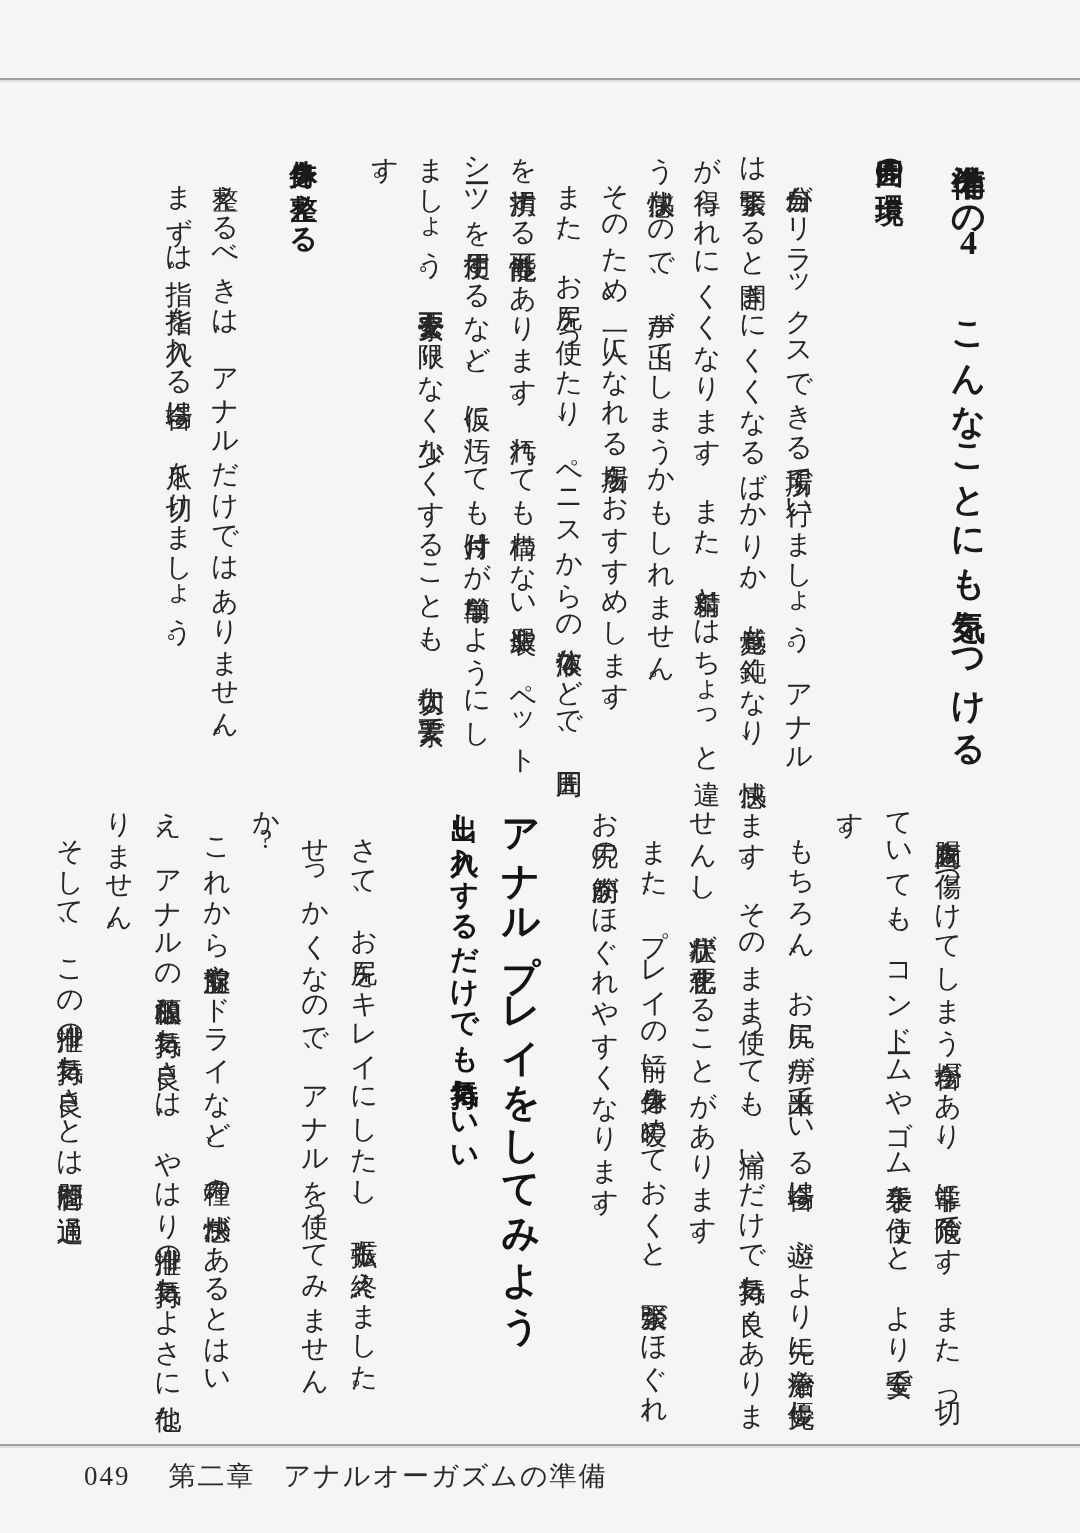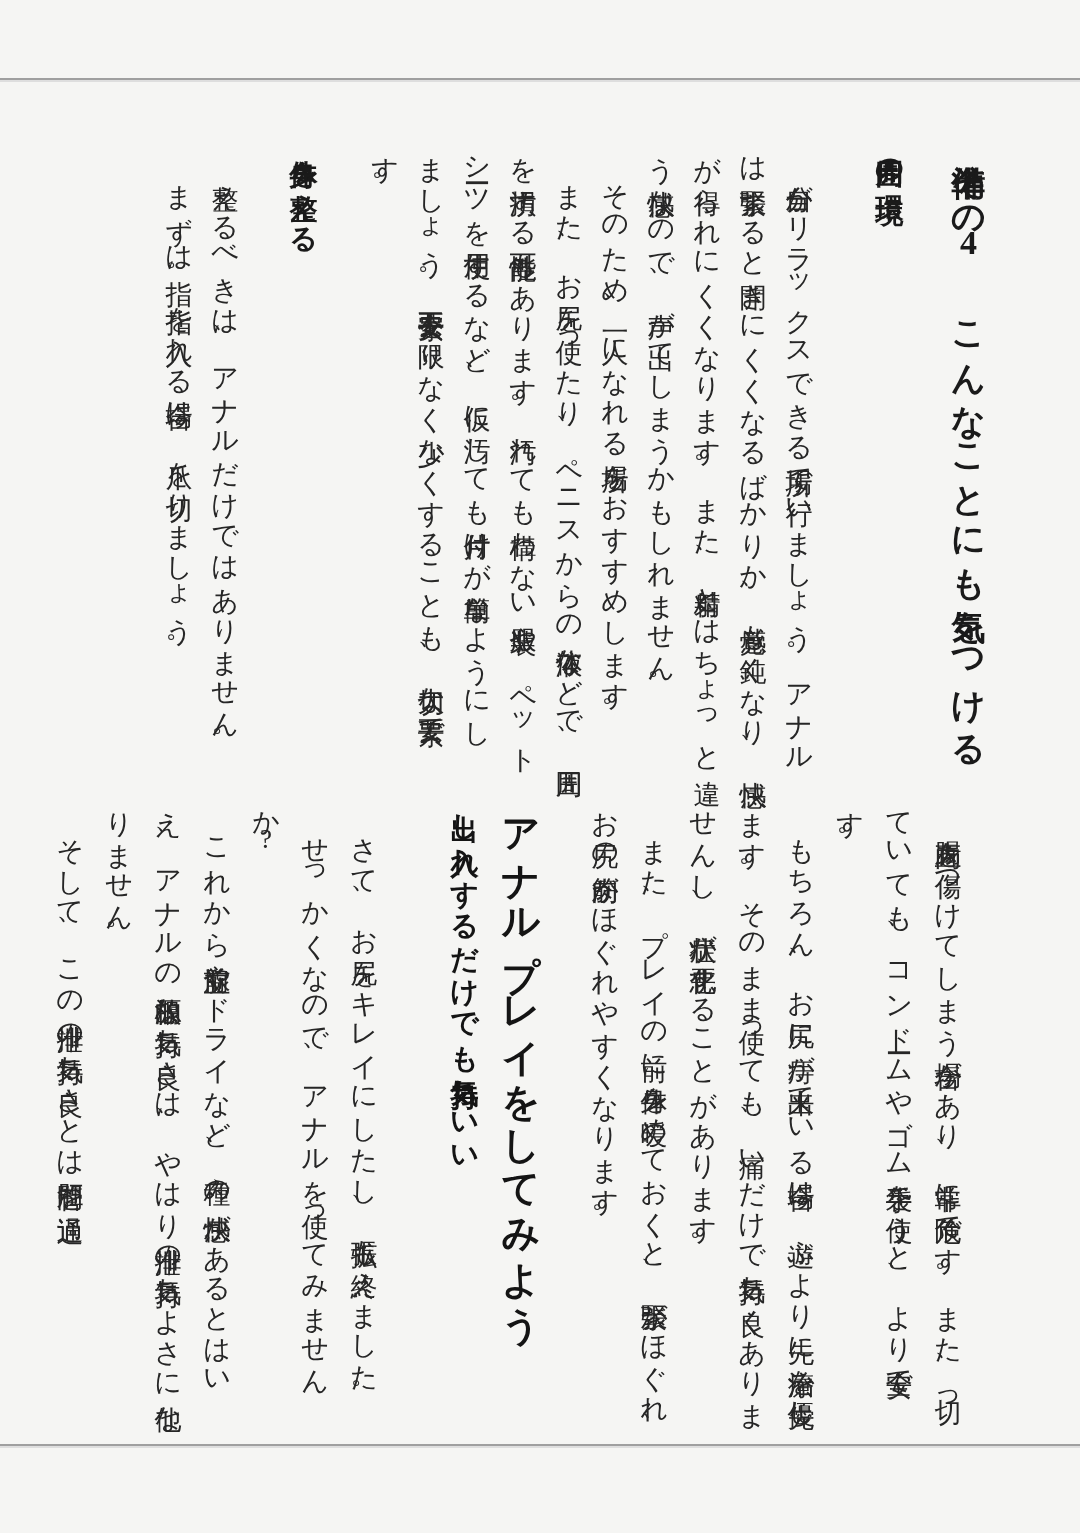--- a/index.html
+++ b/index.html
@@ -132,14 +132,17 @@
     <h2 class="sub-heading">出し入れするだけでも気持ちいい</h2>
 
     <p>さて、お尻をキレイにしたし、拡張も終えました。</p>
     <p>せっかくなので、アナルを使ってみませんか?</p>
     <p>これから前立腺やドライなど、種々の快感があるとはいえ、アナルの根源的な気持ち良さは、やはり排泄の気持ちよさに他なりません。</p>
     <p>そして、この排泄の気持ち良さとは肛門管を通過</p>
   </section>
 
   <div class="rule rule-bottom"></div>
 
+  <footer class="footer">
+    <span>049</span><span class="gap-lg"></span><span>第二章</span><span class="gap-md"></span><span>アナルオーガズムの準備</span>
+  </footer>
 
 </div>
 
 </body></html>

